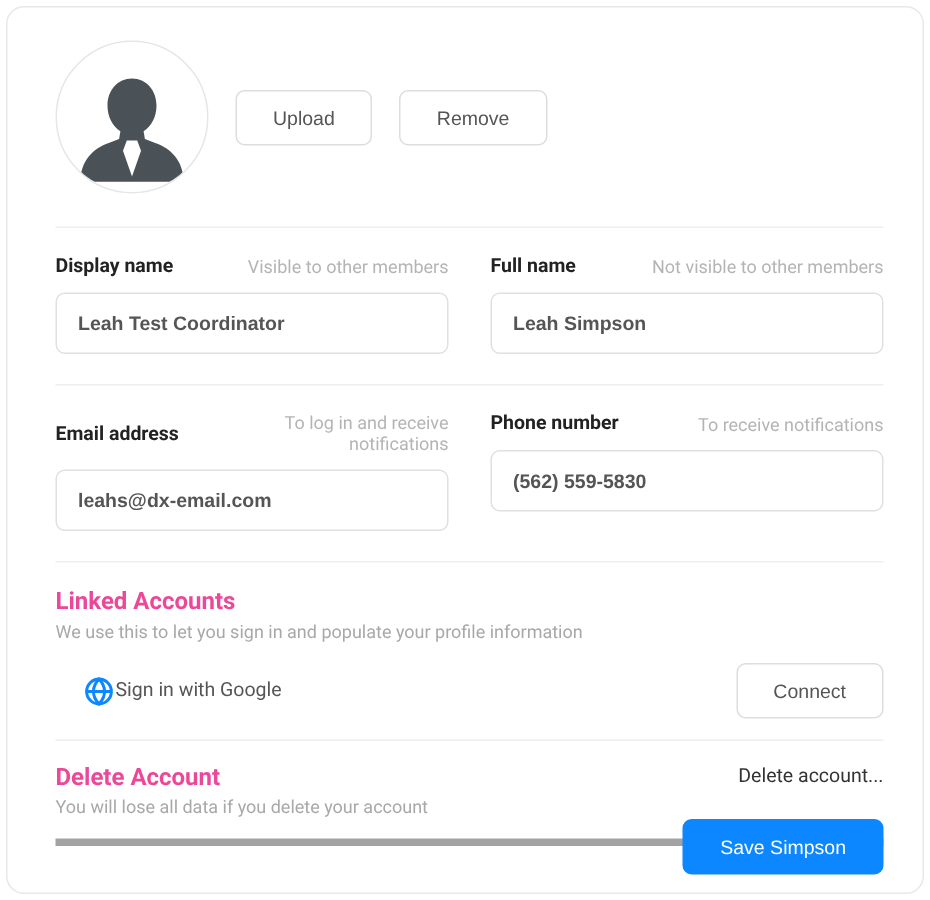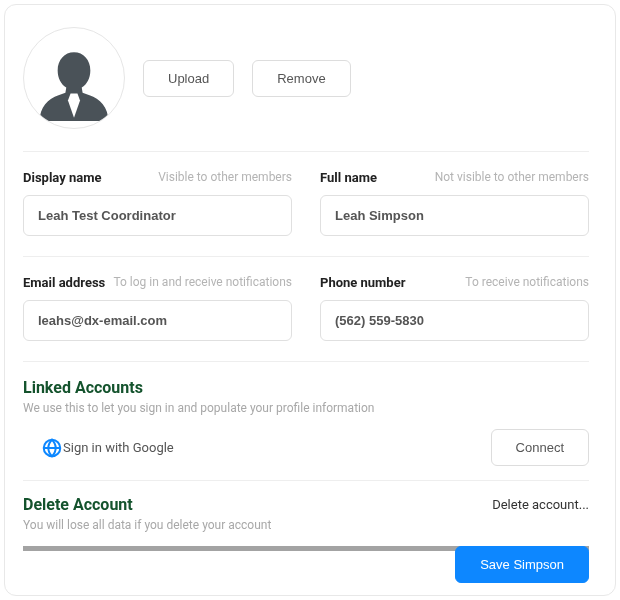--- a/index.html
+++ b/index.html
@@ -7,21 +7,21 @@
       font-family: -apple-system, BlinkMacSystemFont, "Segoe UI", Roboto, Arial, sans-serif;
       background: #fff;
       width: 620px;
       height: 600px;
       overflow: hidden;
     }
     .card {
       margin: 4px;
       border: 1px solid #e8e8e8;
       border-radius: 12px;
-      padding: 22px 26px 20px 18px;
+      padding: 22px 26px 20px 32px;
       height: 592px;
       position: relative;
     }
     .avatar-row {
       display: flex;
       align-items: center;
       gap: 18px;
       padding-bottom: 22px;
       border-bottom: 1px solid #eee;
     }
@@ -57,21 +57,21 @@
       padding: 18px 0 20px 0;
       border-bottom: 1px solid #eee;
     }
     .field {
       flex: 1;
       min-width: 0;
     }
     .field-header {
       display: flex;
       justify-content: space-between;
-      align-items: flex-start;
+      align-items: center;
       margin-bottom: 10px;
     }
     .field-label {
       font-size: 13px;
       font-weight: 700;
       color: #222;
     }
     .field-hint {
       font-size: 12px;
       color: #b4b4b4;
@@ -89,21 +89,21 @@
       background: #fff;
       font-weight: bold;
     }
     .section {
       padding: 16px 0 14px 0;
       border-bottom: 1px solid #eee;
     }
     .section-title {
       font-size: 16px;
       font-weight: 700;
-      color: #14532d;
+      color: #ec4899;
       margin-bottom: 4px;
     }
     .section-sub {
       font-size: 12px;
       color: #a8a8a8;
     }
     .link-row {
       display: flex;
       align-items: center;
       justify-content: space-between;

